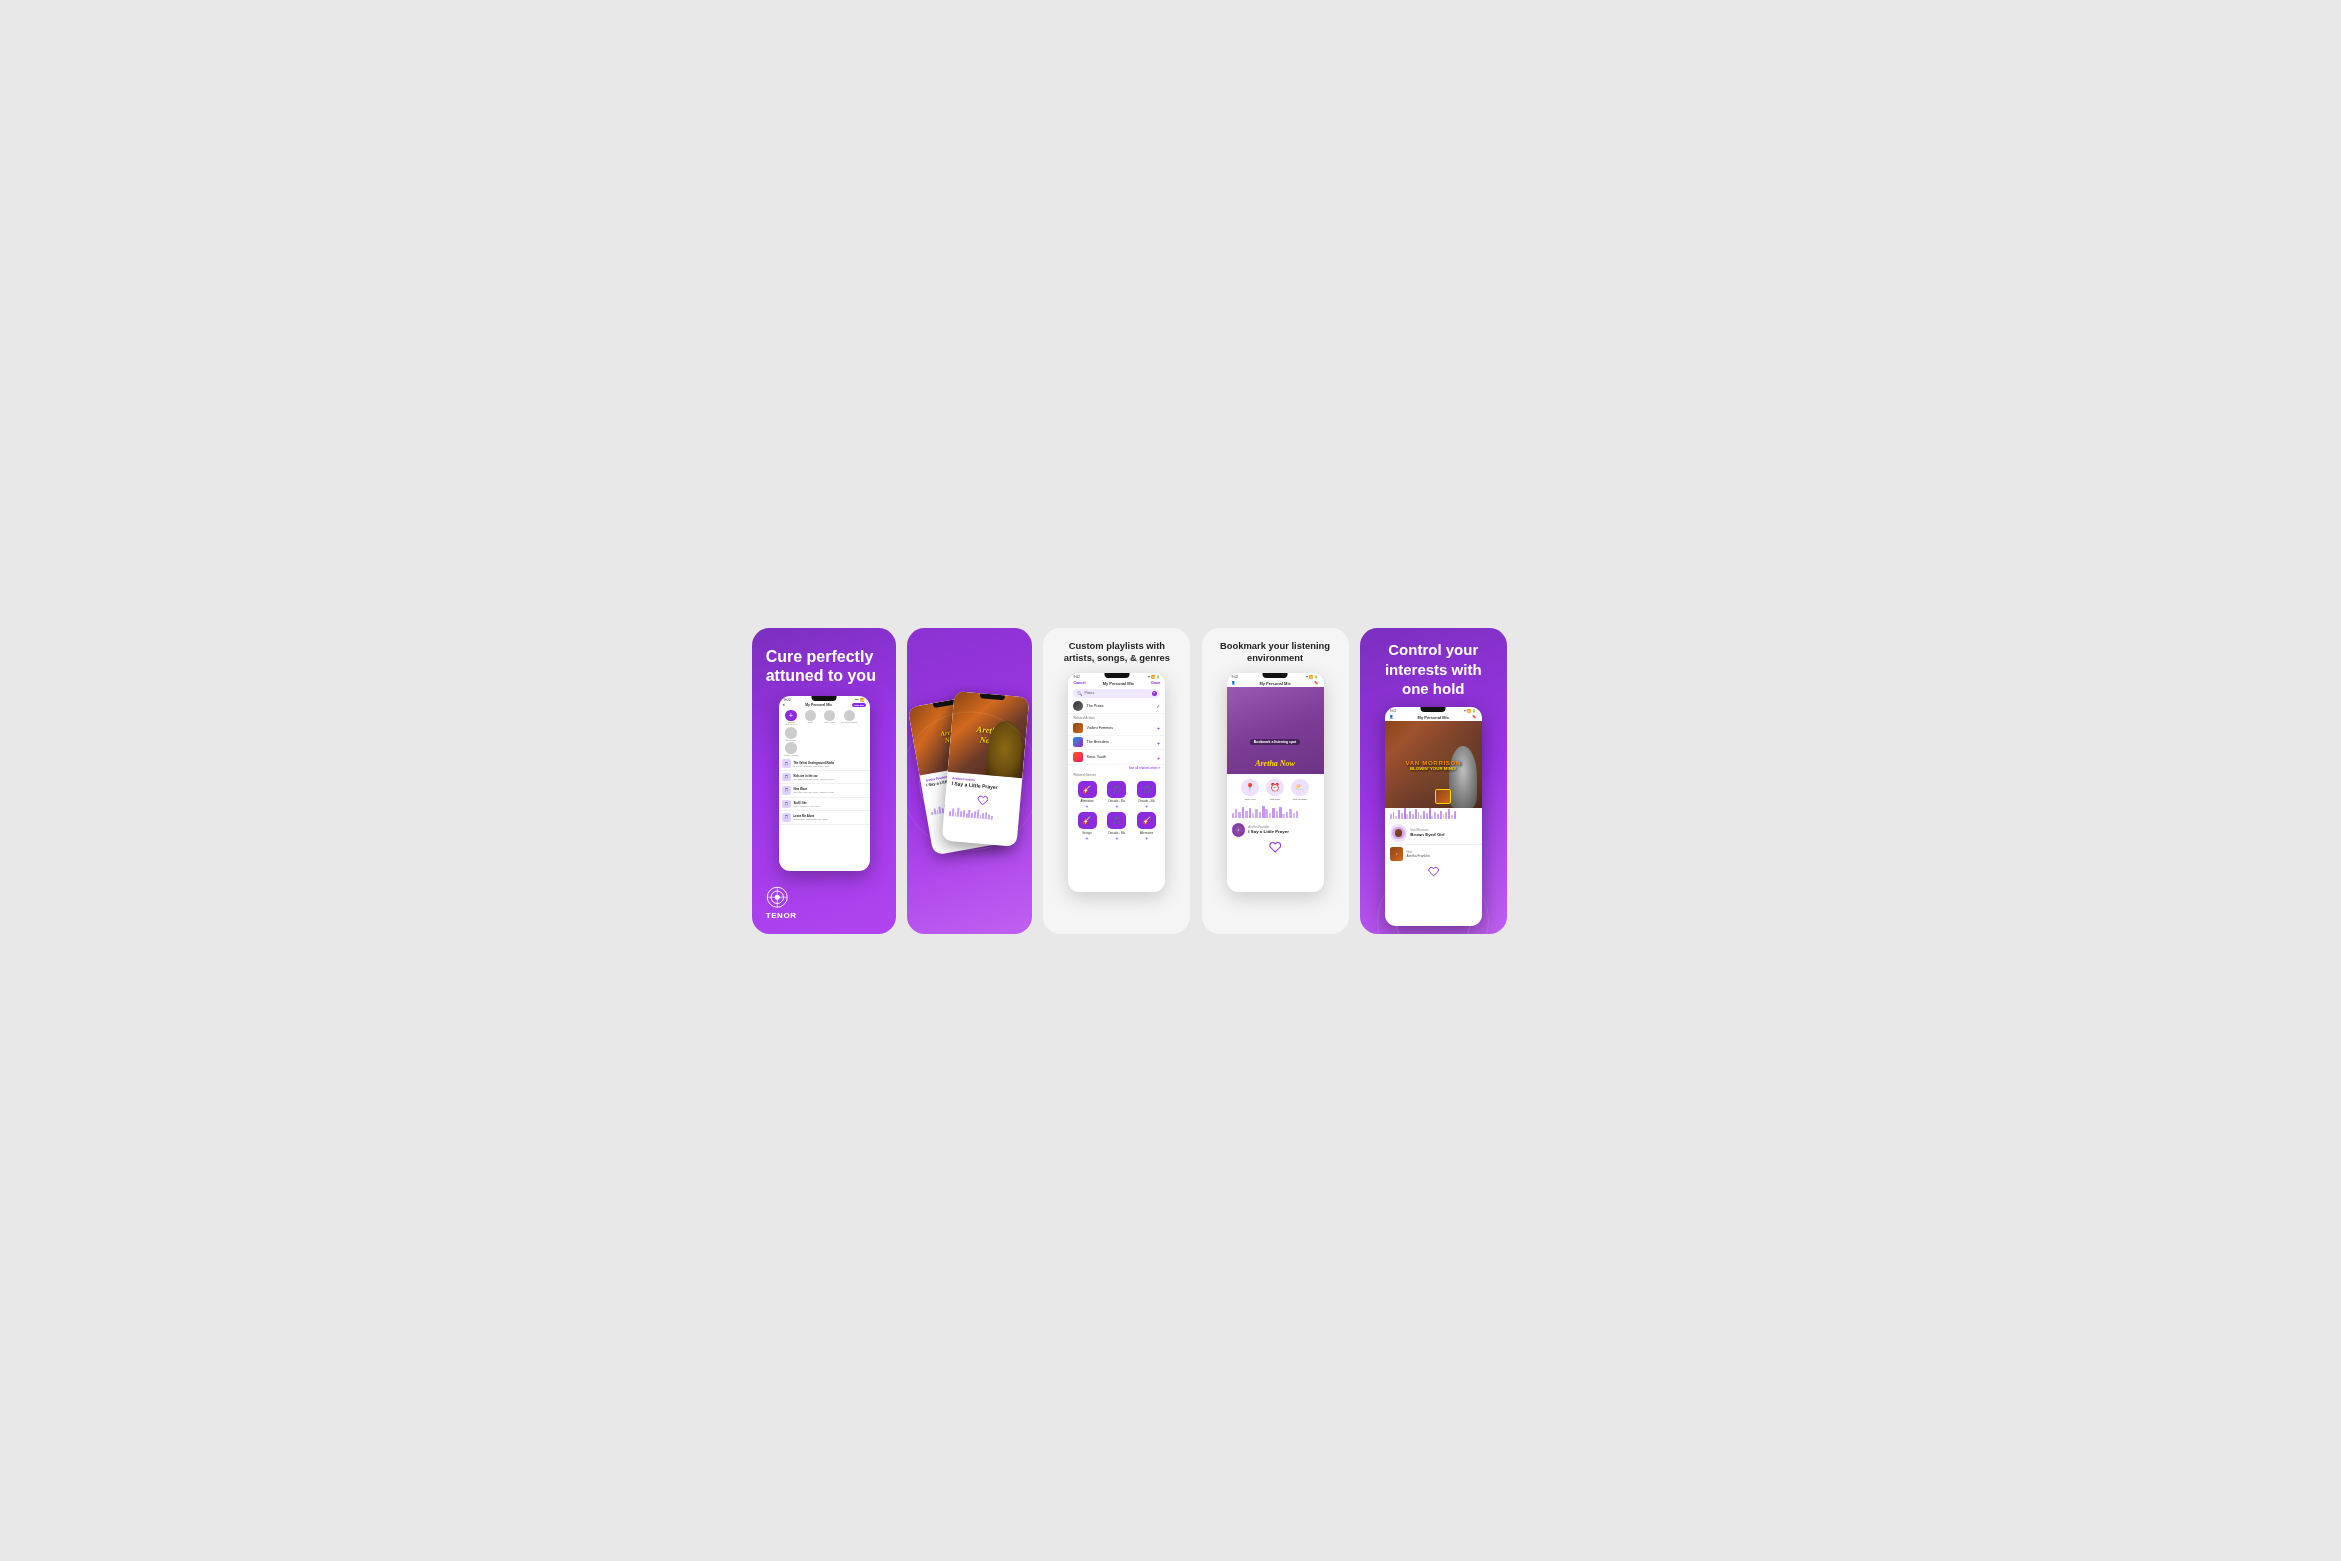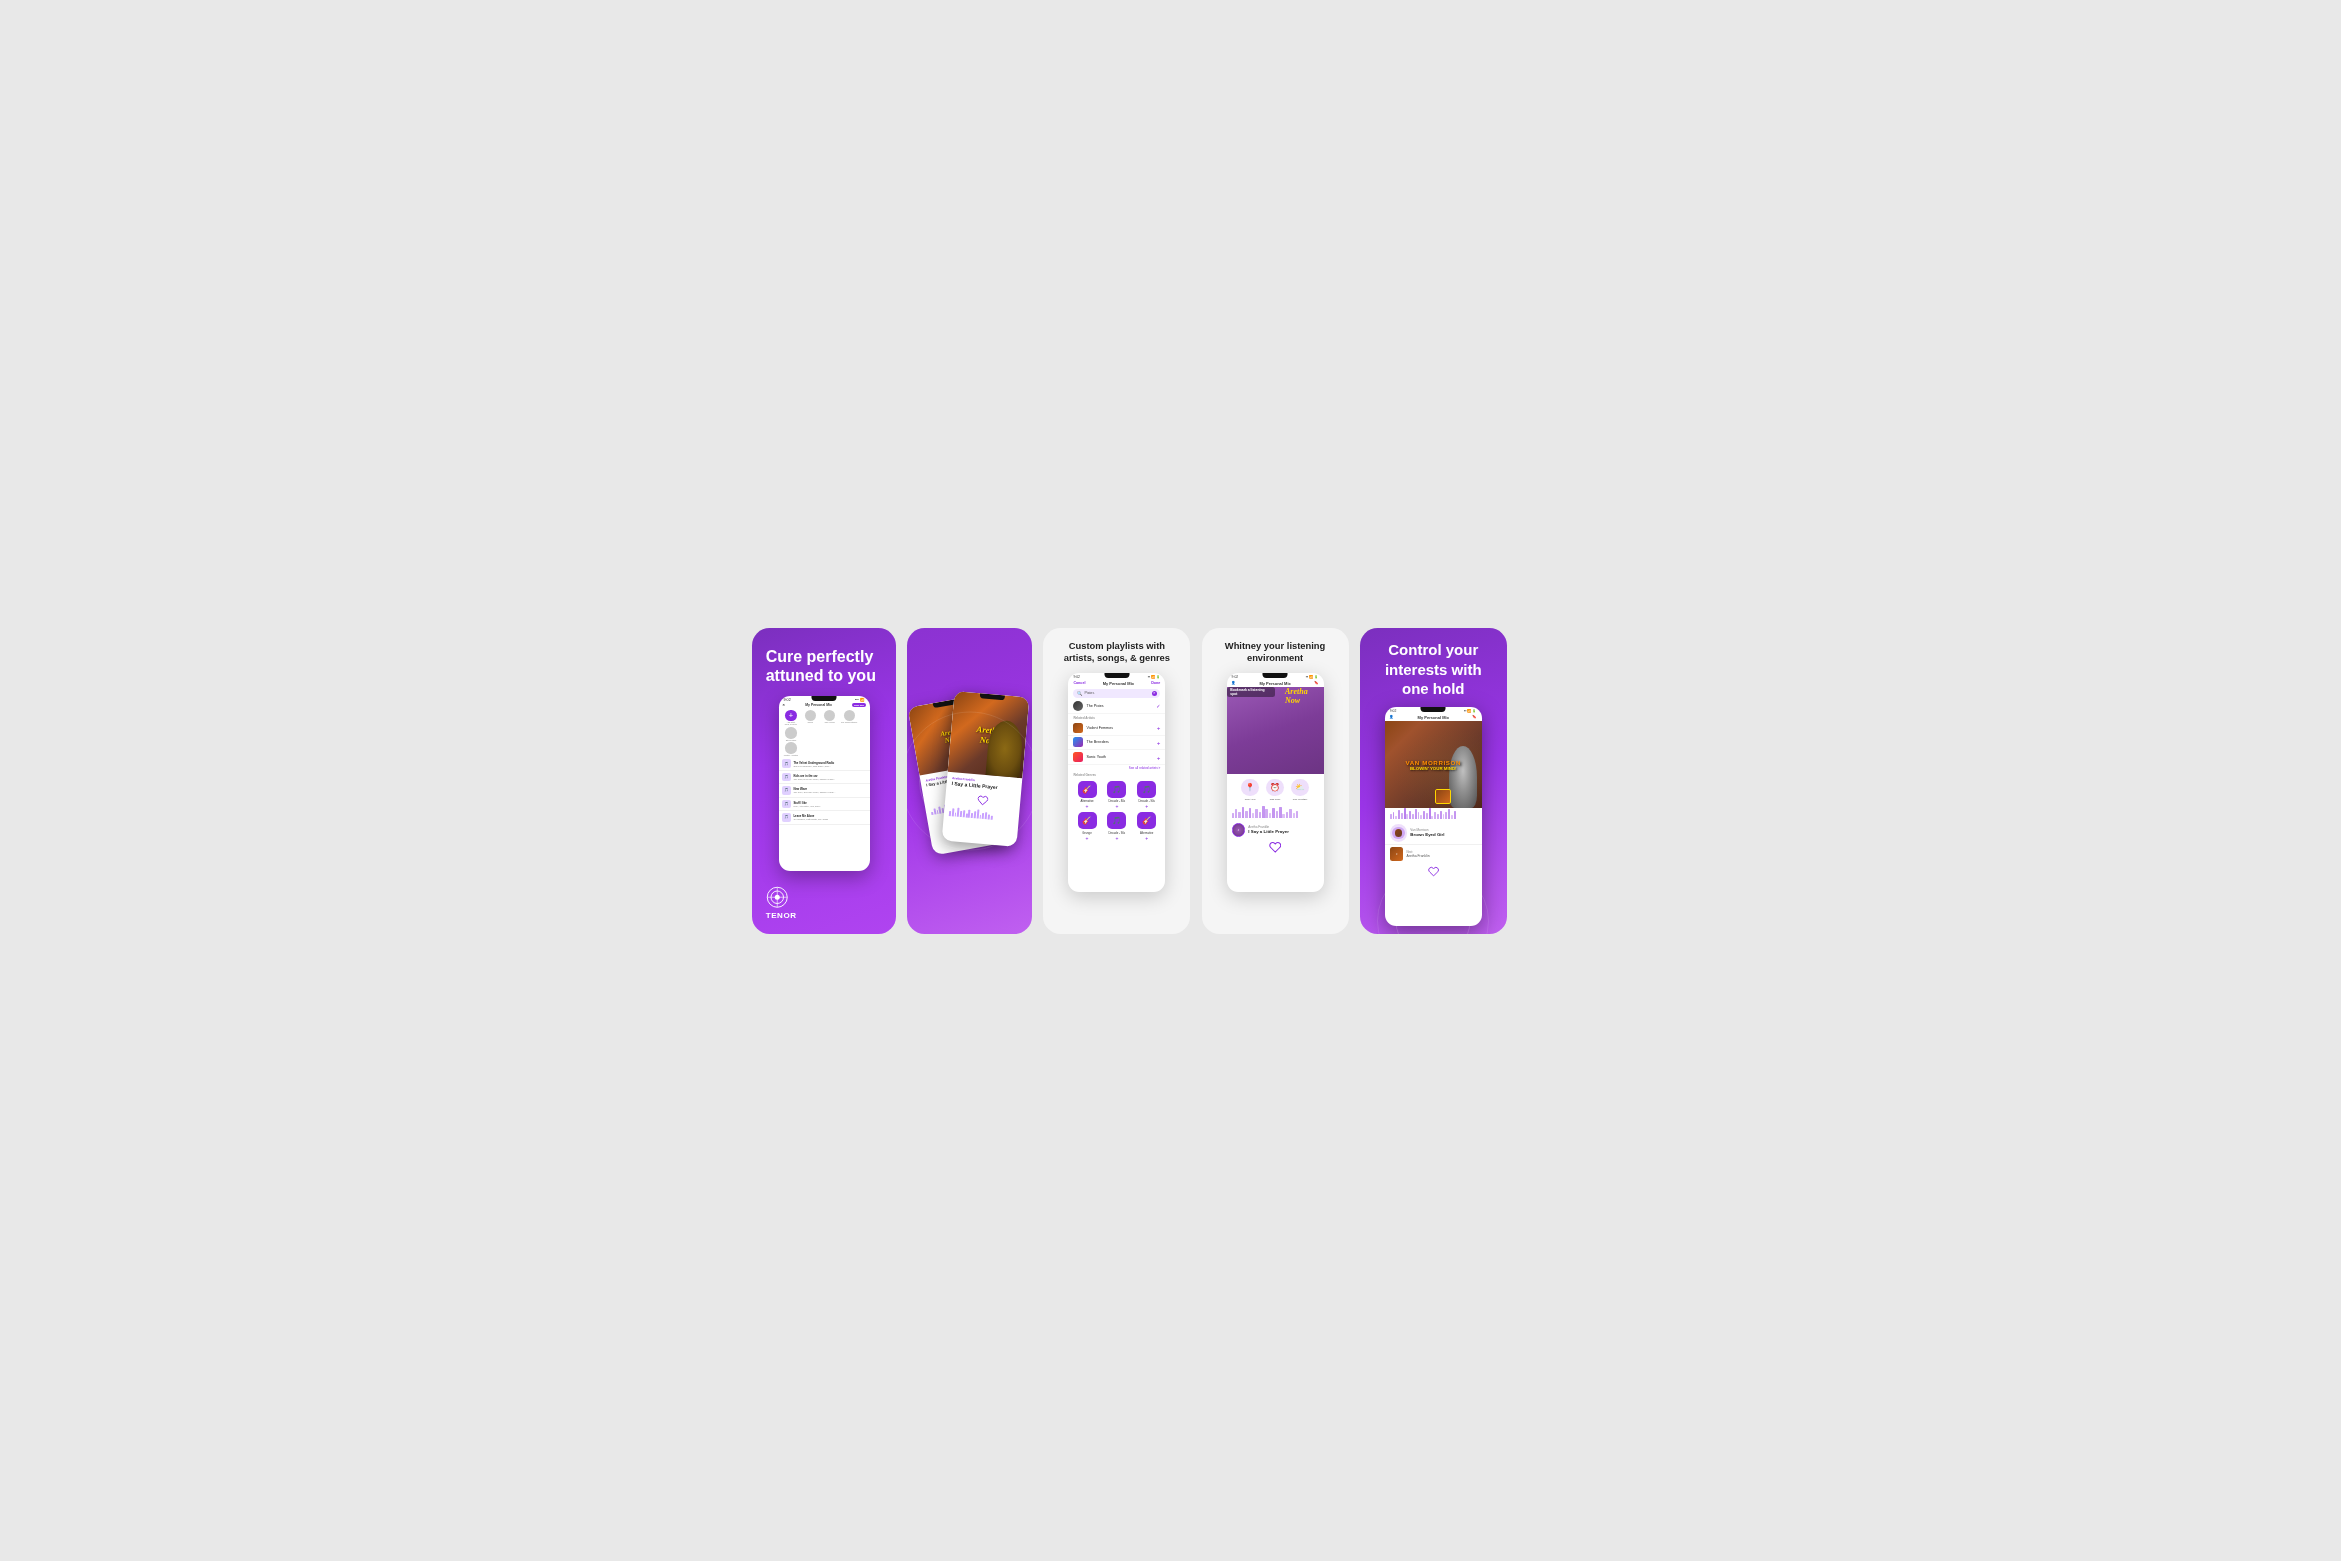--- a/index.html
+++ b/index.html
@@ -467,22 +467,22 @@
       position: relative;
       display: flex;
       align-items: center;
       justify-content: center;
     }
 
     .bookmark-overlay {
       position: absolute;
       inset: 0;
       display: flex;
-      flex-direction: row;
-      align-items: flex-start;
+      flex-direction: column;
+      align-items: center;
       justify-content: flex-end;
       padding-bottom: 6.2px;
       gap: 10px;
     }
 
     .bookmark-title-text {
       font-family: Georgia, serif;
       font-style: italic;
       font-size: 8px;
       color: #FFD700;
@@ -908,21 +908,21 @@
         <div class="genre-item">
           <div class="genre-icon-box">🎸</div>
           <div class="genre-label">Alternative</div>
           <div class="genre-plus">+</div>
         </div>
       </div>
     </div>
   </div>
 
   <div class="panel panel-4">
-    <div class="panel-caption">Whitney your listening environment</div>
+    <div class="panel-caption">Bookmark your listening environment</div>
 
     <div class="bookmark-phone">
       <div class="phone-notch"></div>
       <div class="phone-status-row">
         <span>9:02</span>
         <span>▪▪ 📶 🔋</span>
       </div>
       <div class="search-header">
         <span>👤</span>
         <span style="color:#333;font-size:4px;font-weight:700;">My Personal Mix</span>

